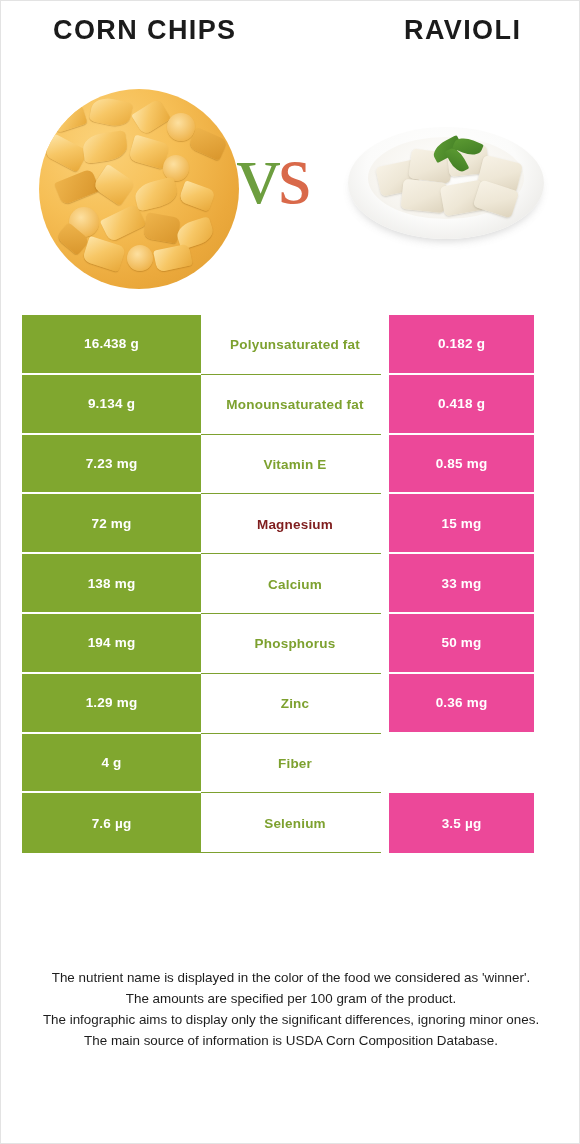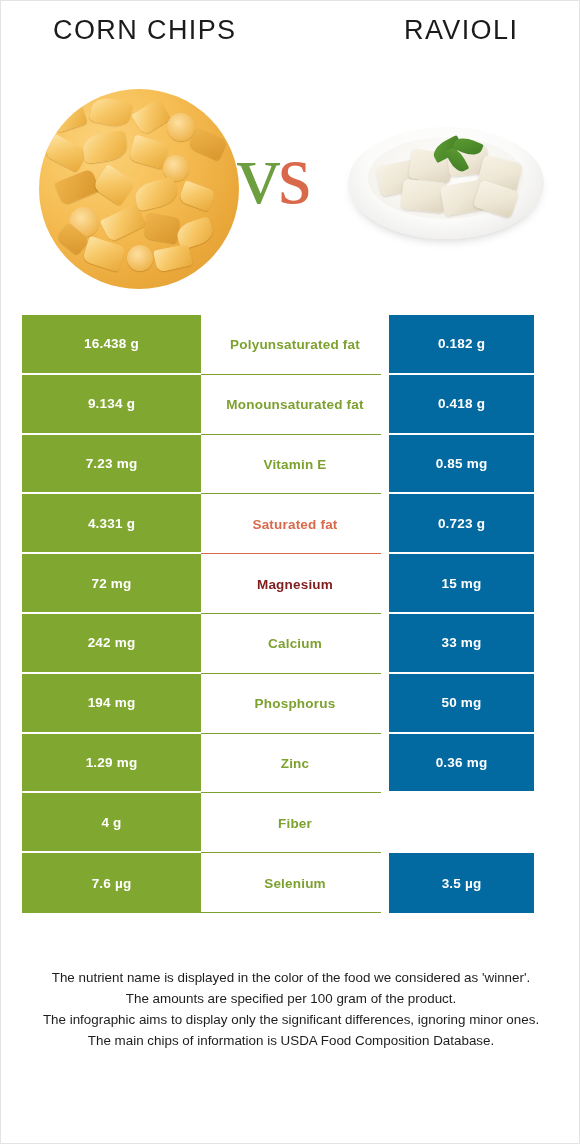--- a/index.html
+++ b/index.html
@@ -29,21 +29,21 @@
     top: 14px;
     left: 0;
     width: 580px;
     height: 48px;
   }
   .food-title {
     position: absolute;
     top: 0;
     font-family: "Liberation Sans", sans-serif;
     font-size: 27px;
-    font-weight: 400;
+    font-weight: 700;
     letter-spacing: 1.4px;
     color: #1b1b1b;
     text-transform: uppercase;
     white-space: nowrap;
   }
   .food-title.left  { left: 52px; }
   .food-title.right { left: 403px; }
 
   .hero {
     position: absolute;
@@ -161,21 +161,21 @@
   .cell.mid {
     width: 188px;
     background: #ffffff;
     font-size: 13.5px;
     font-weight: 700;
     text-align: center;
     padding: 0 6px;
   }
   .cell.right {
     width: 145px;
-    background: #0369a1;
+    background: #ec4899;
     color: #ffffff;
     border-bottom: 2px solid #ffffff;
   }
   .row:last-child .cell.left,
   .row:last-child .cell.right { border-bottom: none; }
 
   .mid-line {
     position: absolute;
     left: 179px;
     bottom: 0;
@@ -274,36 +274,30 @@
       <div class="mid-line" style="background:#7da12f"></div>
     </div>
 
     <div class="row">
       <div class="cell left">7.23 mg</div>
       <div class="cell mid" style="color:#7da12f">Vitamin E</div>
       <div class="cell right">0.85 mg</div>
       <div class="mid-line" style="background:#7da12f"></div>
     </div>
 
-    <div class="row">
-      <div class="cell left">4.331 g</div>
-      <div class="cell mid" style="color:#d9694a">Saturated fat</div>
-      <div class="cell right">0.723 g</div>
-      <div class="mid-line" style="background:#d9694a"></div>
-    </div>
 
     <div class="row">
       <div class="cell left">72 mg</div>
       <div class="cell mid" style="color:#7f1d1d">Magnesium</div>
       <div class="cell right">15 mg</div>
       <div class="mid-line" style="background:#7da12f"></div>
     </div>
 
     <div class="row">
-      <div class="cell left">242 mg</div>
+      <div class="cell left">138 mg</div>
       <div class="cell mid" style="color:#7da12f">Calcium</div>
       <div class="cell right">33 mg</div>
       <div class="mid-line" style="background:#7da12f"></div>
     </div>
 
     <div class="row">
       <div class="cell left">194 mg</div>
       <div class="cell mid" style="color:#7da12f">Phosphorus</div>
       <div class="cell right">50 mg</div>
       <div class="mid-line" style="background:#7da12f"></div>
@@ -328,16 +322,16 @@
       <div class="cell right">3.5 µg</div>
       <div class="mid-line" style="background:#7da12f"></div>
     </div>
 
   </div>
 
   <div class="footnote">
     <p>The nutrient name is displayed in the color of the food we considered as 'winner'.</p>
     <p>The amounts are specified per 100 gram of the product.</p>
     <p>The infographic aims to display only the significant differences, ignoring minor ones.</p>
-    <p>The main chips of information is USDA Food Composition Database.</p>
+    <p>The main source of information is USDA Corn Composition Database.</p>
   </div>
 
 </div>
 
 </body></html>

